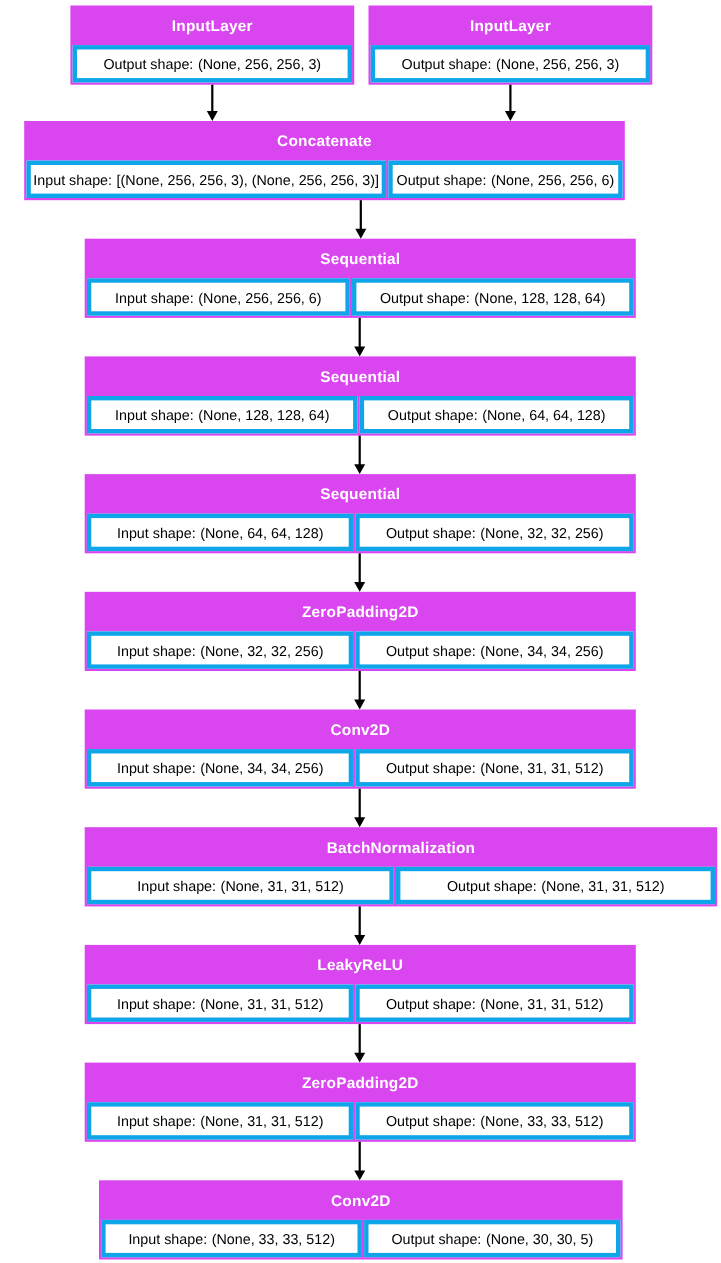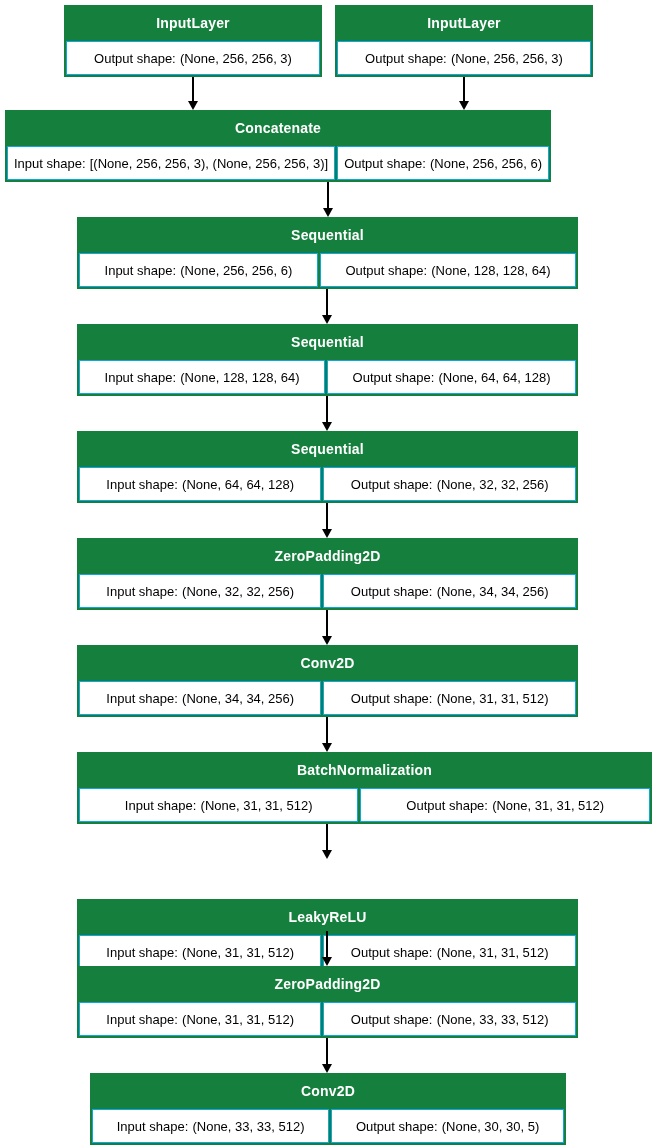--- a/index.html
+++ b/index.html
@@ -10,21 +10,21 @@
   }
   .diagram {
     position: relative;
     width: 655px;
     height: 1148px;
     background: #ffffff;
     overflow: hidden;
   }
   .node {
     position: absolute;
-    background: #15803d;
+    background: #d946ef;
     box-sizing: border-box;
   }
   .node-title {
     height: 36px;
     display: flex;
     align-items: center;
     justify-content: center;
     color: #ffffff;
     font-weight: bold;
     font-size: 14px;
@@ -32,21 +32,21 @@
   }
   .node-body {
     display: flex;
     gap: 2px;
     padding: 0 2px 2px 2px;
     height: 36px;
     box-sizing: border-box;
   }
   .cell {
     background: #ffffff;
-    border: 1px solid #0ea5e9;
+    border: 4px solid #0ea5e9;
     box-sizing: border-box;
     flex: 1 1 auto;
     display: flex;
     align-items: center;
     justify-content: center;
     font-size: 13px;
     color: #000000;
     white-space: nowrap;
     padding: 0 6px;
     overflow: hidden;
@@ -98,21 +98,21 @@
   <div class="node" style="left:335px; top:5px; width:258px;">
     <div class="node-title">InputLayer</div>
     <div class="node-body">
       <div class="cell">
         <span class="shape-label">Output shape:</span>
           <span class="shape-value">(None, 256, 256, 3)</span>
       </div>
     </div>
   </div>
 
-  <div class="node" style="left:5px; top:110px; width:546px;">
+  <div class="node" style="left:22px; top:110px; width:546px;">
     <div class="node-title">Concatenate</div>
     <div class="node-body">
       <div class="cell" style="flex-grow:1.5;">
         <span class="shape-label">Input shape:</span>
           <span class="shape-value">[(None, 256, 256, 3), (None, 256, 256, 3)]</span>
       </div>
       <div class="cell">
         <span class="shape-label">Output shape:</span>
           <span class="shape-value">(None, 256, 256, 6)</span>
       </div>
@@ -196,21 +196,21 @@
         <span class="shape-label">Input shape:</span>
           <span class="shape-value">(None, 31, 31, 512)</span>
       </div>
       <div class="cell">
         <span class="shape-label">Output shape:</span>
           <span class="shape-value">(None, 31, 31, 512)</span>
       </div>
     </div>
   </div>
 
-  <div class="node" style="left:77px; top:859px; width:501px;margin-top:40px;">
+  <div class="node" style="left:77px; top:859px; width:501px;">
     <div class="node-title">LeakyReLU</div>
     <div class="node-body">
       <div class="cell">
         <span class="shape-label">Input shape:</span>
           <span class="shape-value">(None, 31, 31, 512)</span>
       </div>
       <div class="cell">
         <span class="shape-label">Output shape:</span>
           <span class="shape-value">(None, 31, 31, 512)</span>
       </div>

